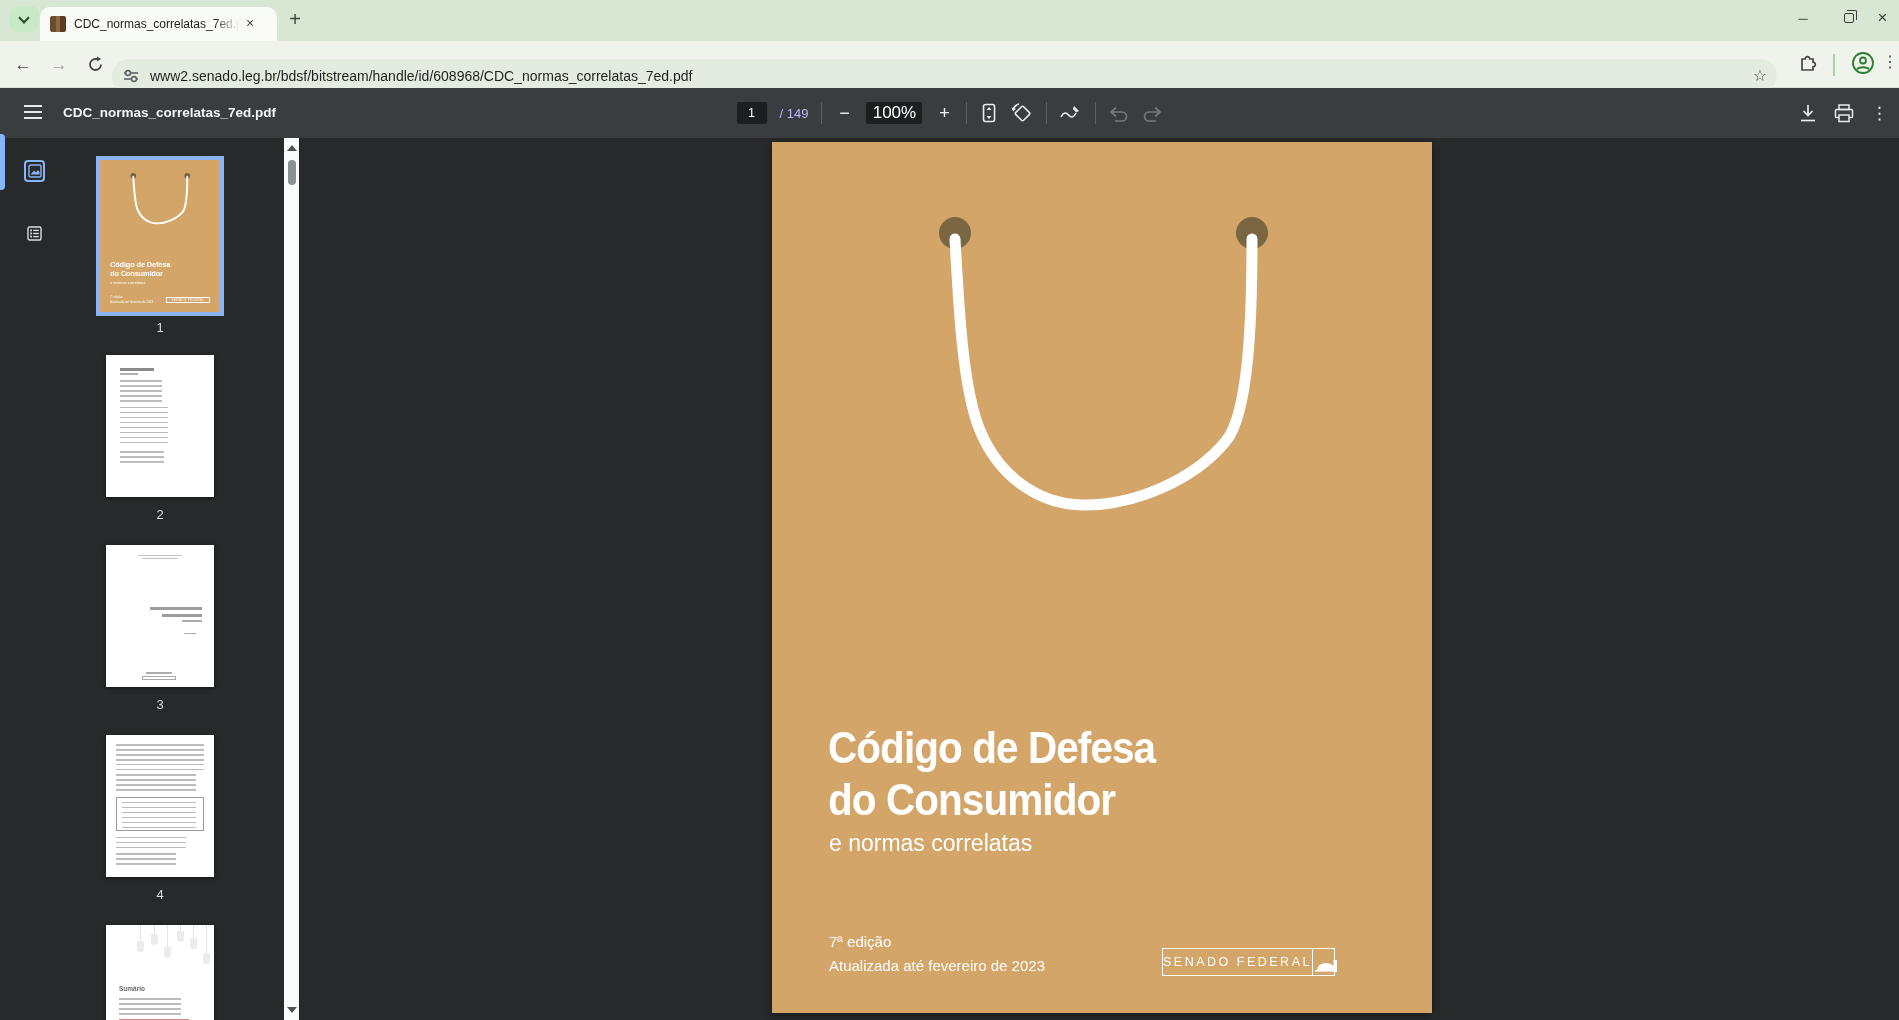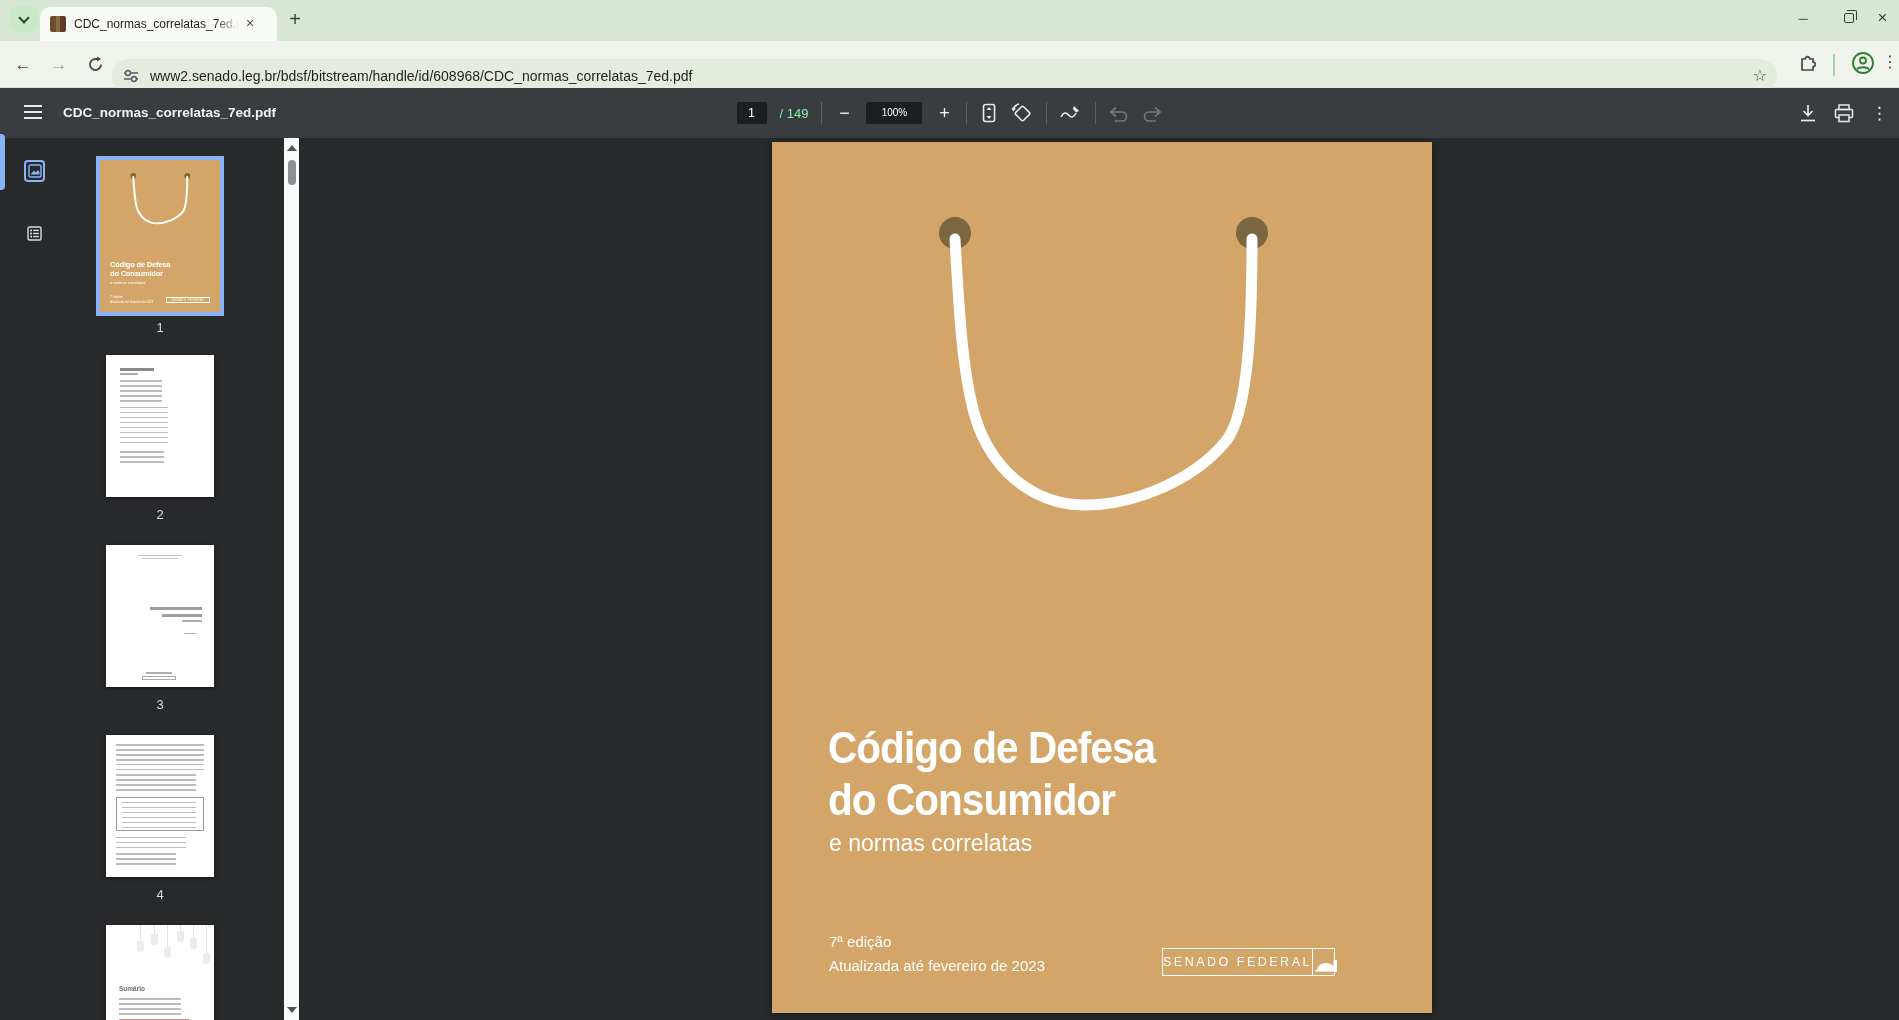--- a/index.html
+++ b/index.html
@@ -49,24 +49,24 @@
 
   
   .ptoolbar { position:absolute; left:0; top:88px; width:1899px; height:50px; background:#3a3d40; }
   .hamb { position:absolute; left:24px; top:17px; width:18px; height:14px; cursor:pointer; }
   .hamb span { display:block; height:2px; background:#e8eaed; margin-bottom:4px; }
   .ptitle { position:absolute; left:63px; top:17px; font-size:13.5px; font-weight:bold; color:#f1f3f4; }
   .pcenter { position:absolute; left:50%; top:0; height:50px; transform:translateX(-50%);
     display:flex; align-items:center; gap:13px; }
   .pg-input { width:30px; height:22px; background:#1c1e1f; border:none; color:#fff; text-align:center;
     font-size:12.5px; font-family:"Liberation Sans",sans-serif; border-radius:2px; }
-  .pg-total { color:#86efac; font-size:13px; white-space:nowrap; }
+  .pg-total { color:#c4b5fd; font-size:13px; white-space:nowrap; }
   .vsep { width:1px; height:22px; background:#5f6368; }
   .zbtn { color:#f1f3f4; font-size:18px; width:18px; text-align:center; cursor:pointer; }
-  .zlvl { width:56px; height:22px; background:#1c1e1f; color:#fff; font-size:10px; text-align:center;
+  .zlvl { width:56px; height:22px; background:#1c1e1f; color:#fff; font-size:17px; text-align:center;
     line-height:22px; border-radius:2px; }
   .tool-ic { cursor:pointer; display:flex; align-items:center; }
   .pright { position:absolute; right:14px; top:0; height:50px; display:flex; align-items:center; gap:17px; }
   .pdots { color:#e8eaed; font-size:17px; width:14px; text-align:center; cursor:pointer; }
 
   
   .viewer { position:absolute; left:0; top:138px; width:1899px; height:882px; background:#28292b; }
   .edge-indicator { position:absolute; left:0; top:-4px; width:5px; height:56px; background:#8ab4f8;
     border-radius:0 4px 4px 0; }
   .rail-btn { position:absolute; left:24px; width:21px; height:22px; border-radius:4px; cursor:pointer;

